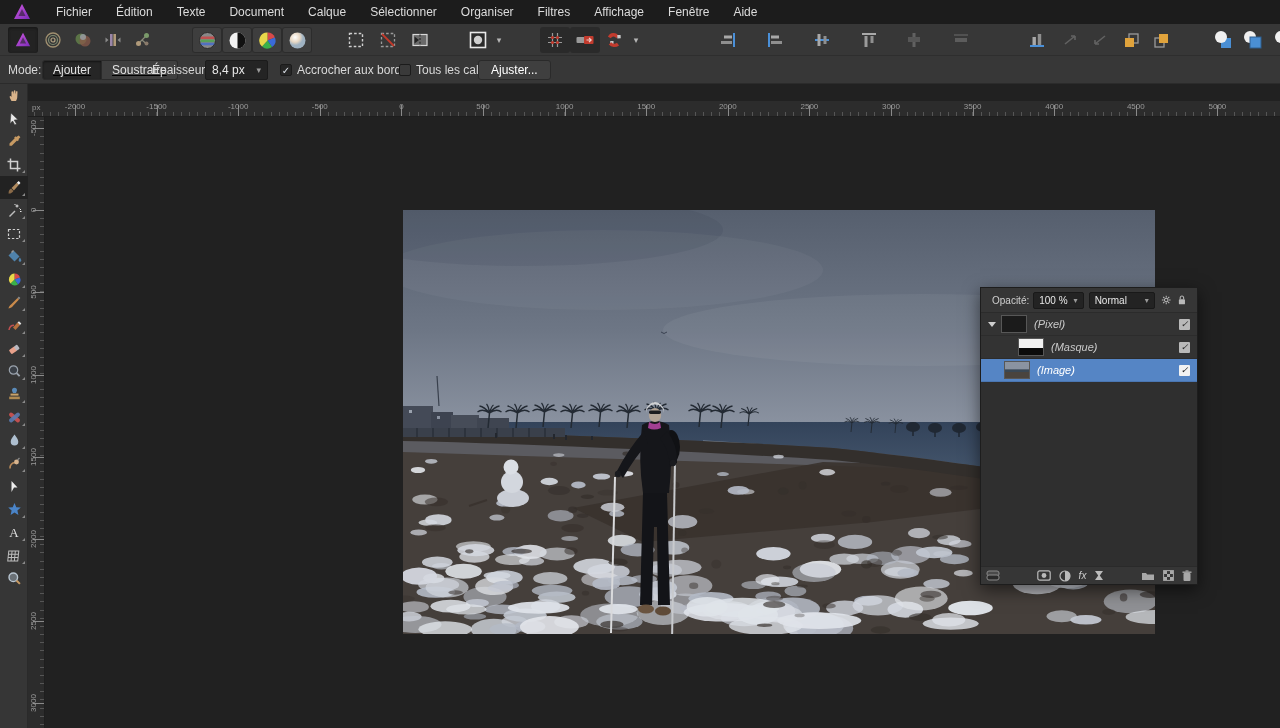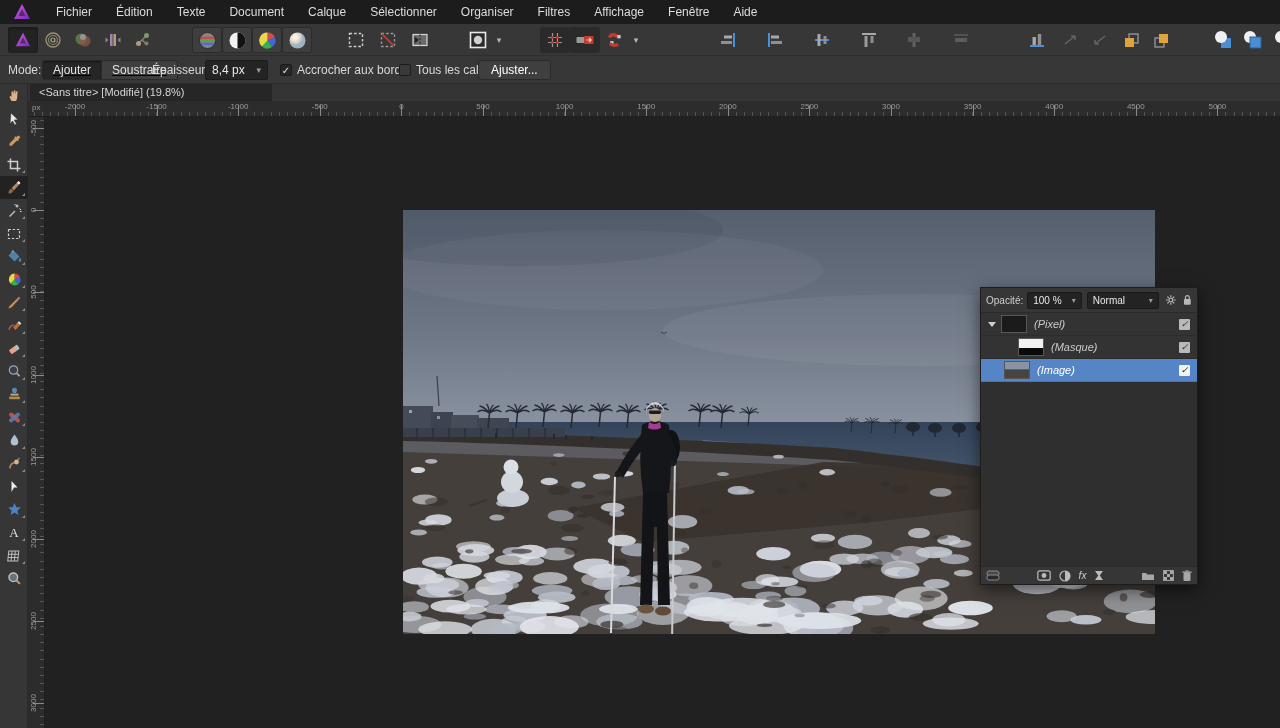--- a/index.html
+++ b/index.html
@@ -84,21 +84,21 @@
   .layers-panel { position:absolute; left:935px; top:170px; width:218px; height:298px;
                   background:#363636; border:1px solid #1d1d1d; box-shadow:0 5px 16px rgba(0,0,0,.55);
                   display:flex; flex-direction:column; }
   .lp-title { height:19px; background:#303030; display:flex; align-items:center; border-bottom:1px solid #262626; }
   .lp-grip { width:8px; margin-left:3px; display:flex; flex-direction:column; gap:1px; }
   .lp-grip i { display:block; height:1px; background:#585858; }
   .lp-tab { height:19px; background:#3b3b3b; color:#e6e6e6; font-size:11px; line-height:19px;
             padding:0 10px; margin-left:3px; }
   .lp-title-icons { margin-left:auto; display:flex; align-items:center; gap:7px; padding-right:6px; }
   .lp-close { color:#c9c9c9; font-size:12px; line-height:10px; }
-  .lp-controls { height:25px; display:flex; align-items:center; border-bottom:1px solid #2b2b2b; padding:0 5px; }
+  .lp-controls { height:25px; display:flex; align-items:center; border-bottom:1px solid #2b2b2b; padding:0 11px; }
   .lp-label { color:#cfcfcf; font-size:10px; margin-right:4px; }
   .lp-dd { height:17px; background:#232323; border:1px solid #191919; border-radius:2px; color:#e8e8e8;
            font-size:10px; display:flex; align-items:center; padding:0 5px; }
   .lp-dd .dd-caret { margin-left:auto; color:#999; font-size:8px; padding-left:4px; }
   .lp-rows { flex:1; background:#2f2f2f; overflow:hidden;font-style:italic; }
   .lrow { position:relative; height:23px; display:flex; align-items:center; background:#333333;
           border-bottom:1px solid #2c2c2c; }
   .lrow.selected { background:#5585c5; border-bottom-color:#4a76b2; }
   .lrow .expander { width:0; height:0; border-left:4px solid transparent; border-right:4px solid transparent;
                     border-top:5px solid #cfcfcf; margin:0 5px 0 7px; }
@@ -393,23 +393,20 @@
       <span>8,4 px</span>
       <span class="dd-caret">▾</span>
     </div>
     <div class="checkbox" style="left:280px">✓</div>
     <span class="cb-label" style="left:297px">Accrocher aux bords</span>
     <div class="checkbox unchecked" style="left:385px; margin-left:14px"></div>
     <span class="cb-label" style="left:416px">Tous les calques</span>
     <div class="btn" style="left:478px">Ajuster...</div>
   </div>
 
-  <div class="tabbar">
-    <div class="doc-tab">&lt;Sans titre&gt; [Modifié] (19.8%)</div>
-  </div>
 
   <div class="toolscol">
     <div class="tool noflyout">
       <svg width="15" height="15" viewBox="0 0 15 15">
           <path d="M4.5 13c-1-1.8-2.3-3.8-1.7-4.7.4-.6 1.2-.2 1.7.6V4.2c0-1.3 1.5-1.3 1.7 0l.2 2 .4-3.2c.2-1.2 1.6-1.1 1.6.1l.1 3.2.6-2.5c.3-1.1 1.5-.8 1.4.3l-.2 4.4c0 2-.6 3.3-1.3 4.5z" fill="#d9b38a"></path>
         </svg>
     </div>
     <div class="tool noflyout">
       <svg width="14" height="14" viewBox="0 0 14 14">
           <path d="M4 1l7 6.7-3.8.4 2.3 3.8-1.7 1-2.2-3.9L3 11.6z" fill="#e8e8e8" stroke="#3a3a3a" stroke-width=".6"></path>

